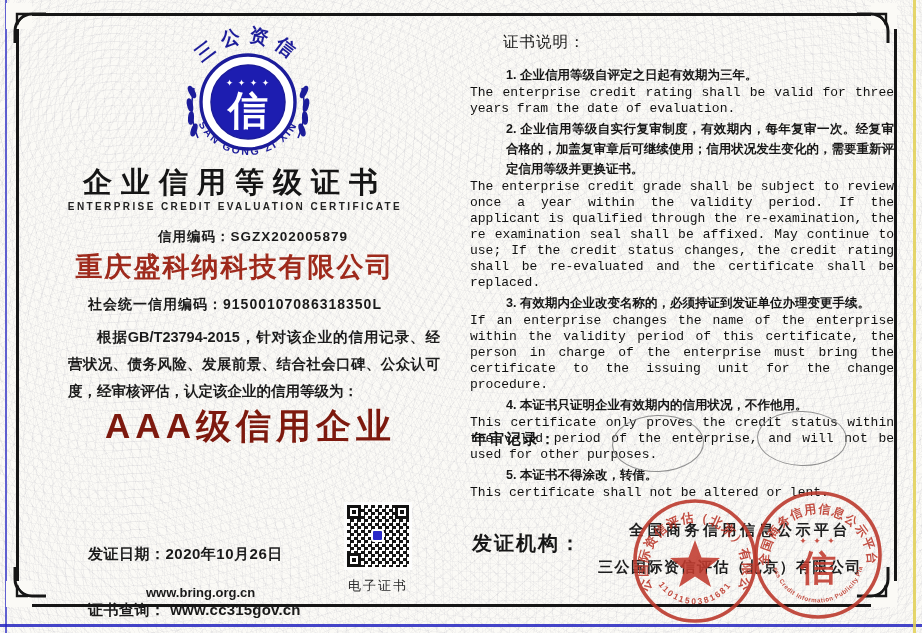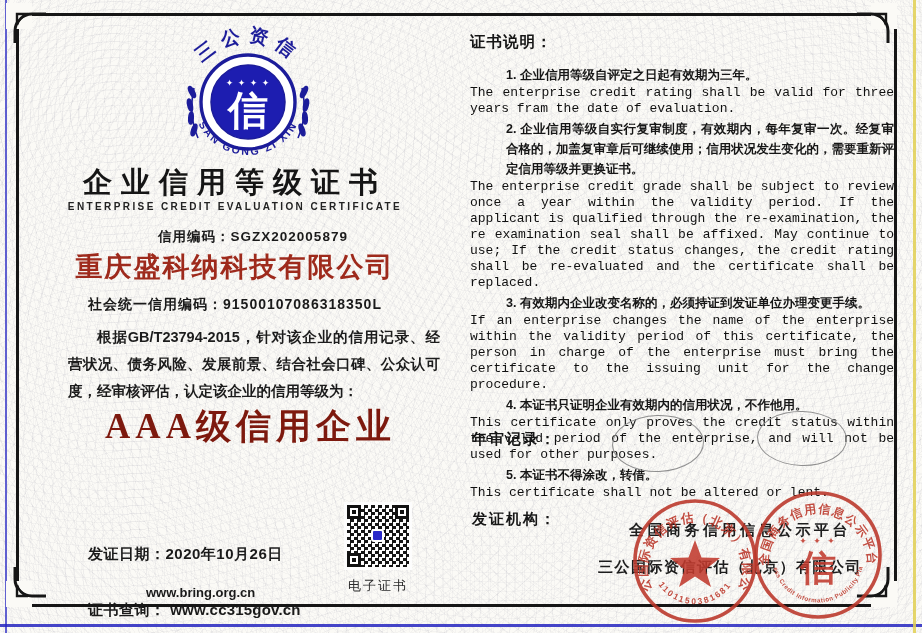--- a/index.html
+++ b/index.html
@@ -32,47 +32,47 @@
 
   .abs{ position:absolute; }
   .center{ text-align:center; }
 
   .title{ left:20px; top:163px; width:430px; font-size:29px; font-weight:bold; letter-spacing:9px; color:#151515; font-family:"Liberation Serif", serif; }
   .subtitle{ left:20px; top:201px; width:430px; font-size:10px; font-weight:bold; letter-spacing:2.4px; color:#222; }
   .credit-line{ left:20px; top:228px; width:430px; font-size:13.5px; font-weight:bold; color:#1a1a1a; letter-spacing:1px;padding-left:36px; }
   .company{ left:20px; top:249px; width:430px; font-size:27px; font-weight:bold; letter-spacing:2px; color:#9e2a1c; }
   .uscc{ left:20px; top:296px; width:430px; font-size:14px; font-weight:bold; color:#1a1a1a; letter-spacing:1px; }
   .statement{ left:68px; top:324px; width:372px; font-size:14.5px; font-weight:bold; color:#1c1c1c; line-height:27px; text-align:justify; text-indent:2em; }
-  .rating{ left:20px; top:403px; width:430px; font-size:35px; font-weight:bold; letter-spacing:5px; color:#7d190e; font-family:Liberation Serif, serif;padding-left:31px; }
+  .rating{ left:20px; top:403px; width:430px; font-size:35px; font-weight:bold; letter-spacing:5px; color:#7d190e; font-family:Liberation Sans, sans-serif;padding-left:31px; }
 
   .dt-line{ font-size:15px; font-weight:bold; color:#1a1a1a; letter-spacing:.5px;margin-top:39px; }
   .issue-date{ left:88px; top:506px; }
   .valid-date{ left:88px; top:532px; }
   .query-row { left:88px; top:562px; }
   .query-row .url{ font-weight:bold; letter-spacing:.2px; }
   .url2{ left:146px; top:585px; font-size:13px; font-weight:bold; color:#1a1a1a; }
 
   .qr{ left:347px; top:505px; width:62px; height:62px; background:repeating-conic-gradient(#151515 0% 25%, #fdfdfd 0% 50%); background-size:7px 7px; outline:3px solid #fdfdfd; }
   .finder{ position:absolute; width:14px; height:14px; border:3px solid #111; background:#fff; }
   .finder::after{ content:""; position:absolute; left:2px; top:2px; width:4px; height:4px; background:#111; }
   .f-tl{ left:0; top:0; } .f-tr{ right:0; top:0; } .f-bl{ left:0; bottom:0; }
   .qr-center{ position:absolute; left:24px; top:24px; width:13px; height:13px; background:#2a2ac8; border-radius:3px; border:2px solid #fff; }
   .qr-caption{ left:337px; top:577px; width:82px; font-size:13px; color:#2b2b2b; letter-spacing:2px; font-family:"Liberation Serif", serif; }
 
   .instructions{ left:470px; top:32px; width:424px; color:#161616; }
-  .ins-title{ font-size:15.5px; font-weight:bold; letter-spacing:1px; margin-bottom:12px; }
+  .ins-title{ font-size:15.5px; font-weight:normal; letter-spacing:1px; margin-bottom:12px;margin-left:33px; }
   .ins-zh{ font-size:12.5px; font-weight:bold; line-height:20px; text-align:justify;margin-left:36px; }
   .ins-en{ font-size:13px; line-height:16px; font-family:"Liberation Mono", monospace; color:#101010; text-align:justify; margin-bottom:2px; }
 
   .review-label{ left:472px; top:430px; font-size:15px; font-weight:bold; letter-spacing:2px; color:#161616; }
   .oval{ position:absolute; border:1.5px solid #8f8f8f; border-radius:50%; display:flex; align-items:center; justify-content:center; color:#c0c0c0; font-size:8px; letter-spacing:2px; }
   .oval1{ left:612px; top:415px; width:92px; height:57px; transform:rotate(-2deg); }
   .oval2{ left:757px; top:411px; width:90px; height:55px; transform:rotate(2deg); }
 
-  .issuer-label{ left:472px; top:510px; font-size:15px; font-weight:bold; letter-spacing:2px; color:#161616; }
+  .issuer-label{ left:472px; top:530px; font-size:20px; font-weight:bold; letter-spacing:2px; color:#161616; }
   .org1{ left:575px; top:521px; width:330px; font-size:15px; font-weight:bold; letter-spacing:3.5px; color:#1d1d1d; text-align:center; }
   .org2{ left:555px; top:558px; width:350px; font-size:15px; font-weight:bold; letter-spacing:1.5px; color:#1d1d1d; text-align:center; }
   .seal{ position:absolute; opacity:.88; }
   .seal-left { left:630px; top:496px; }
   .seal-right{ left:751px; top:488px; }
 </style>
 </head>
 <body>
 
 <div class="photo">

